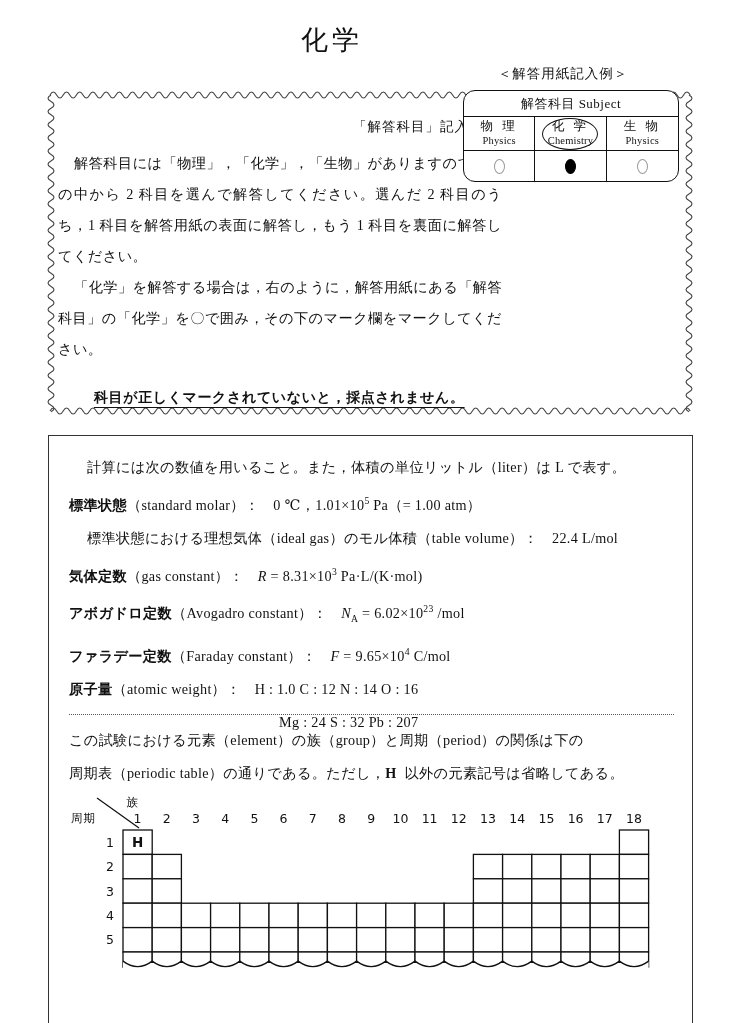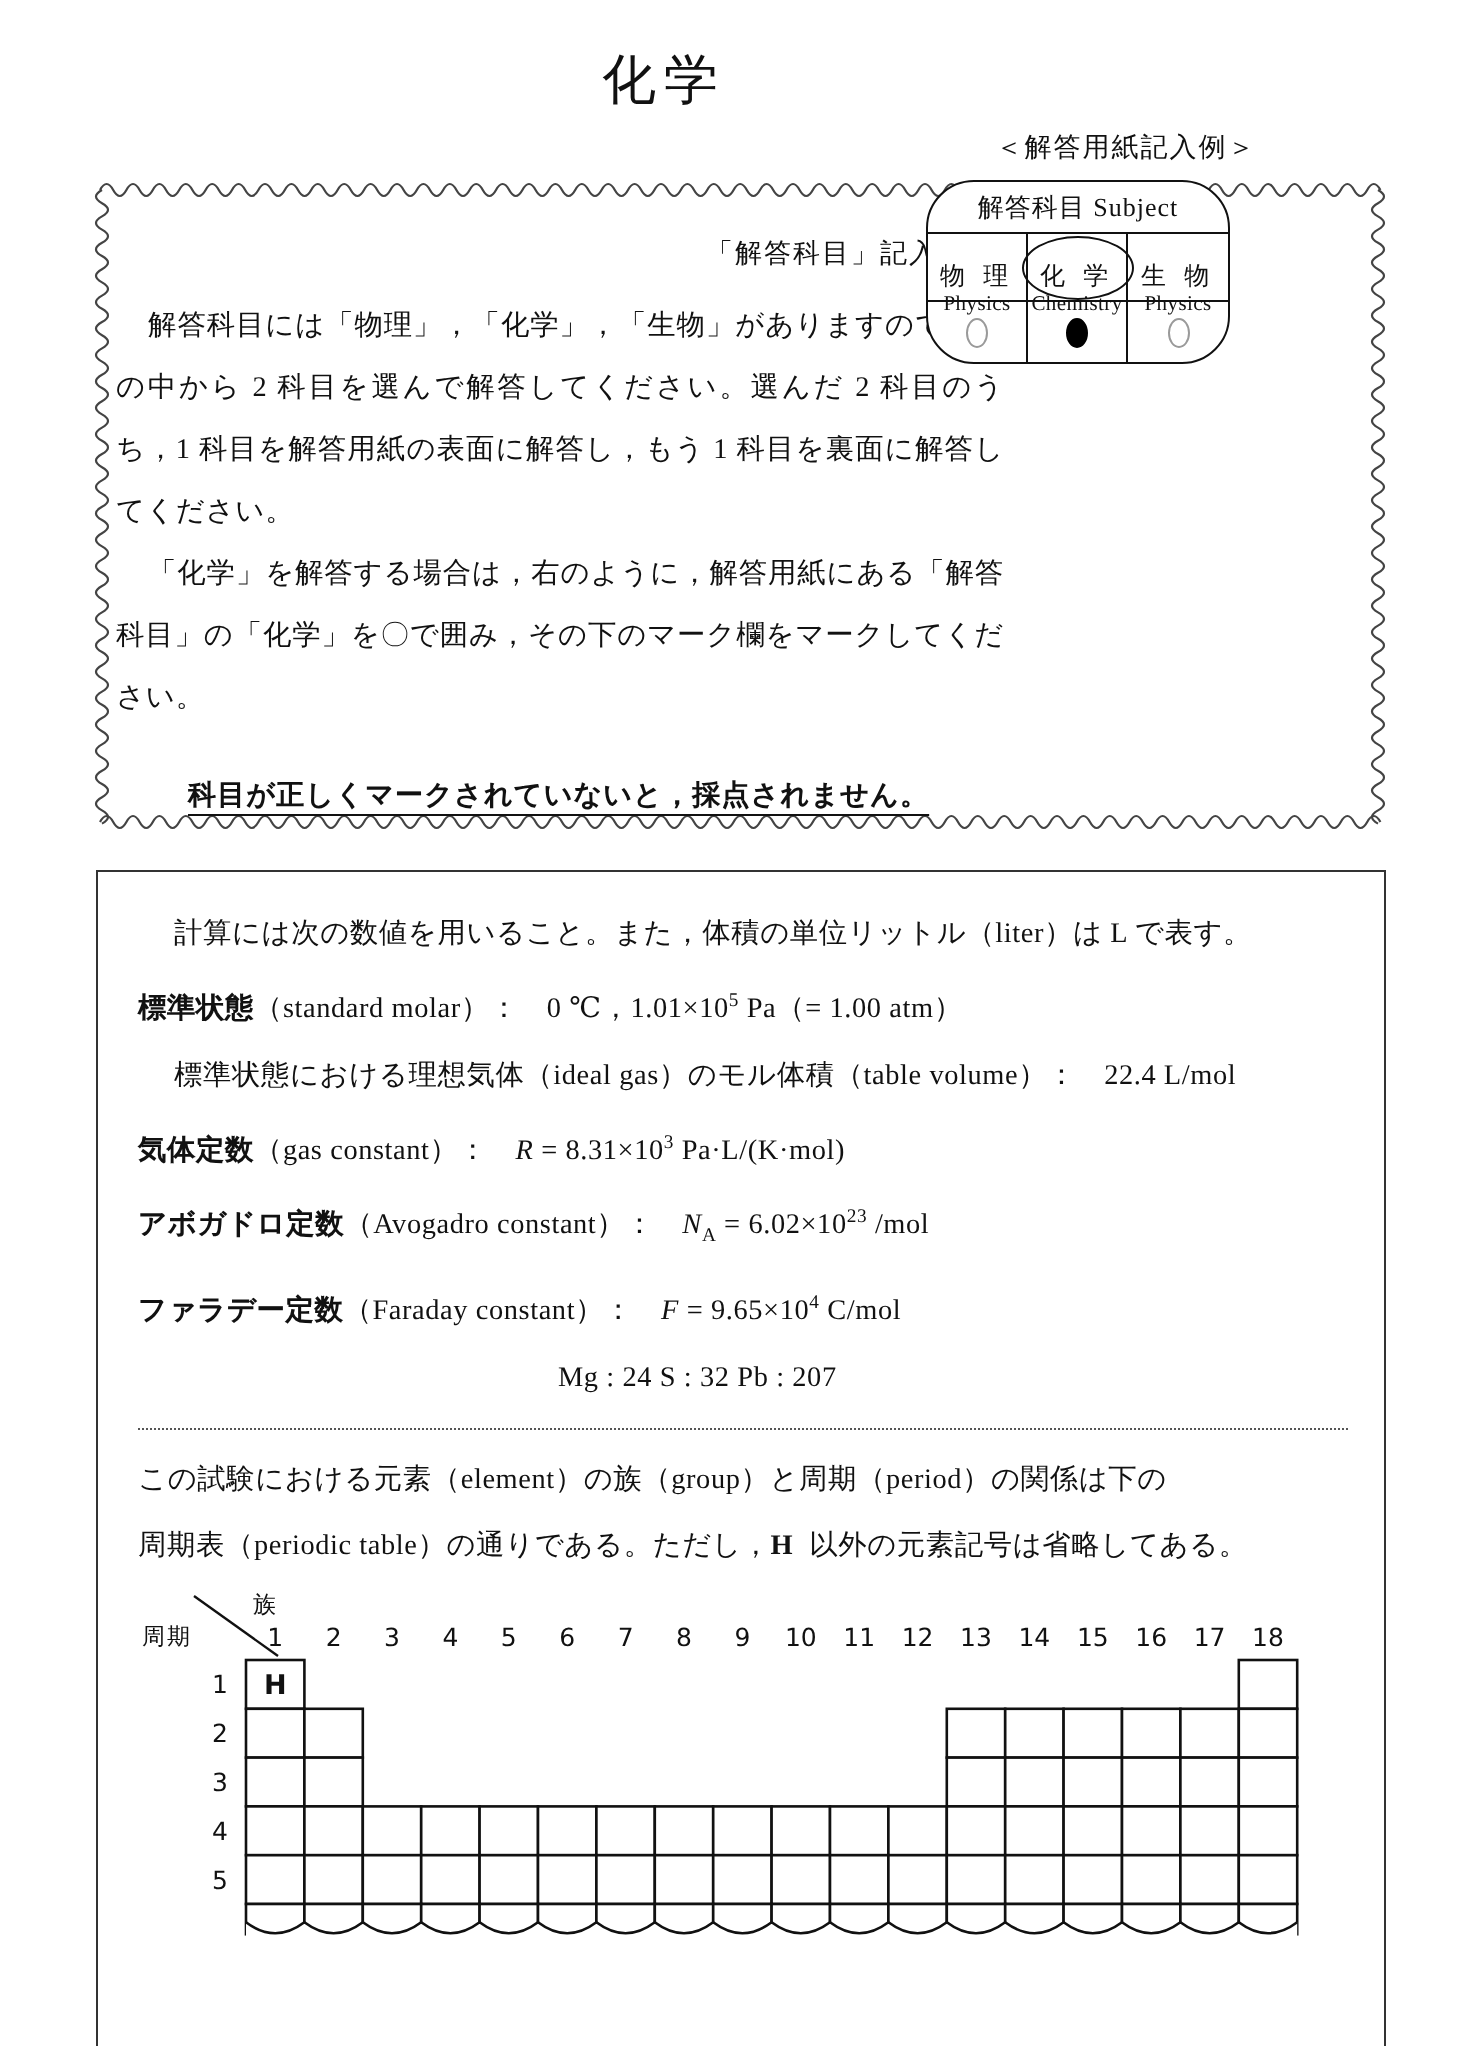--- a/index.html
+++ b/index.html
@@ -92,24 +92,24 @@
     width: 200px;
   }
   .sheet-caption {
     text-align: center;
     font-size: 13.5px;
     letter-spacing: 1px;
     margin-bottom: 7px;
   }
   .sheet-table {
     position: relative;
-    width: 152px;
+    width: 216px;
     height: 92px;
     border: 1.3px solid #111;
-    border-radius: 24px;
+    border-radius: 12px;
     box-sizing: border-box;
     overflow: hidden;
     background: #fff;
   }
   .sheet-head {
     height: 25px;
     line-height: 25px;
     text-align: center;
     font-size: 13px;
     border-bottom: 1.2px solid #111;
@@ -127,21 +127,20 @@
     box-sizing: border-box;
     border-right: 1.2px solid #111;
   }
   .sheet-cell:last-child { border-right: none; }
   .sc-jp {
     display: block;
     font-size: 12.5px;
     letter-spacing: 3px;
     padding-top: 2px;
     line-height: 15px;
-    margin-top: 12px;
   }
   .sc-en {
     display: block;
     font-size: 10.5px;
     line-height: 13px;
     letter-spacing: 0.2px;
   }
   .circle-mark {
     position: absolute;
     left: 50%;
@@ -343,20 +342,23 @@
     </div>
 
     <div class="cline">
       <span class="lbl">アボガドロ定数</span><span>（Avogadro constant）</span><span>：</span><span class="sp"></span><span class="ital">N</span><sub>A</sub><span> = 6.02</span><span>×</span><span>10</span><sup>23</sup><span> /mol</span>
     </div>
 
     <div class="cline">
       <span class="lbl">ファラデー定数</span><span>（Faraday constant）</span><span>：</span><span class="sp"></span><span class="ital">F</span><span> = 9.65</span><span>×</span><span>10</span><sup>4</sup><span> C/mol</span>
     </div>
 
+    <div class="cline">
+      <span class="lbl">原子量</span><span>（atomic weight）</span><span>：</span><span class="sp"></span><span>H : 1.0      C : 12      N : 14      O : 16</span>
+    </div>
 
     <div class="cline">
       <span class="ind2"></span><span>Mg : 24    S : 32    Pb : 207</span>
     </div>
   </div>
 
   <div class="divider"></div>
 
   <div class="pt-text">
     <div>この試験における元素（element）の族（group）と周期（period）の関係は下の</div>

